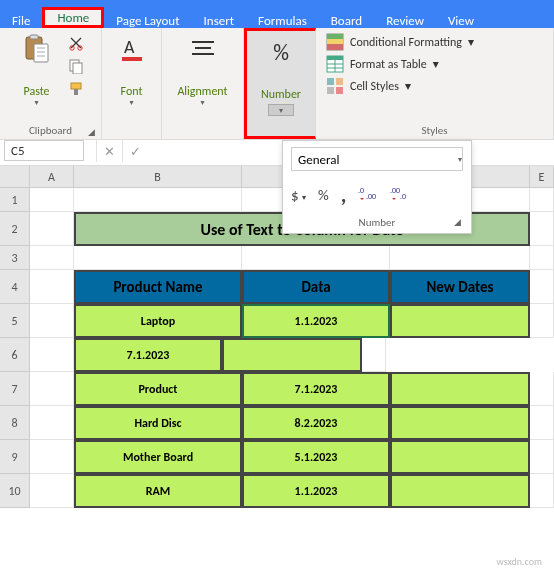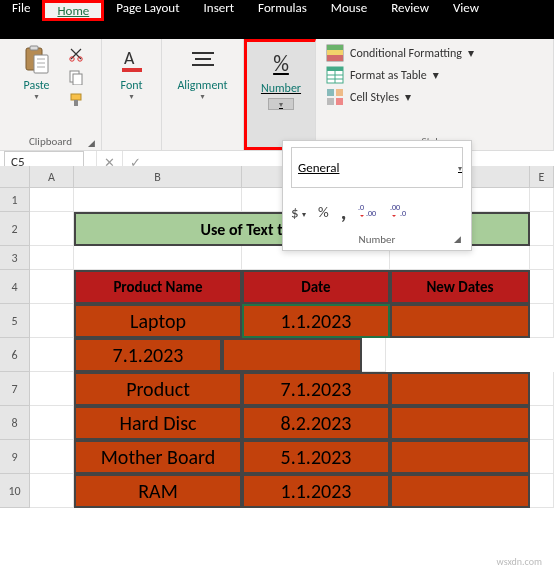--- a/index.html
+++ b/index.html
@@ -1,80 +1,80 @@
 <!DOCTYPE html>
 <html><head>
 <meta charset="utf-8">
 <style>
 * { box-sizing: border-box; margin: 0; padding: 0; font-family: 'Segoe UI', Calibri, sans-serif; }
 body { background: #fff; width: 554px; height: 574px; overflow: hidden; position: relative; font-size: 13px; }
 
-.tab-strip { display: flex; background: #000000; height: 39px; align-items: flex-start; }
+.tab-strip { display: flex; background: #3b82f6; height: 28px; align-items: flex-end; }
 .tab { padding: 0 12px; color: #fff; display: flex; align-items: center; font-size: 13px; cursor: pointer; }
 .tab.active { background: #f3f2f1; color: #217346; }
-.red-box { border: 3px solid #ff0000; text-decoration: underline; }
+.red-box { border: 3px solid #ff0000; }
 
 .ribbon { display: flex; background: #f3f2f1; height: 112px; border-bottom: 1px solid #dcdcdc; }
 .group { border-right: 1px solid #dcdcdc; display: flex; flex-direction: column; padding: 3px 4px 0; }
 .group-body { flex: 1; display: flex; align-items: flex-start; justify-content: center; gap: 2px; }
 .group-label { text-align: center; font-size: 11px; color: #666; padding: 2px 0; position: relative; }
 .launcher { position: absolute; right: 2px; bottom: 2px; font-size: 9px; color: #666; }
 
 .rb-lg { display: flex; flex-direction: column; align-items: center; width: 48px; padding-top: 2px; cursor: pointer; }
-.rb-lg .lbl { font-size: 12px; color: #0f766e; margin-top: 2px; }
+.rb-lg .lbl { font-size: 12px; color: #4d7c0f; margin-top: 19px; }
 .rb-lg .chev { font-size: 8px; color: #666; margin-top: -1px; }
 
 .icon-box { width: 32px; height: 32px; display: flex; align-items: center; justify-content: center; }
 .mini-stack { display: flex; flex-direction: column; gap: 3px; padding: 2px; }
 .mini-btn { width: 22px; height: 20px; display: flex; align-items: center; justify-content: center; cursor: pointer; }
 
 .styles-col { display: flex; flex-direction: column; gap: 4px; padding: 2px 6px; }
 .styles-item { display: flex; align-items: center; gap: 6px; font-size: 12px; color: #333; cursor: pointer; white-space: nowrap; }
 .styles-item svg { flex: none; }
 
 .name-row { display: flex; align-items: flex-start; height: 26px; border-bottom: 1px solid #dcdcdc; }
 .name-box { width: 80px; border: 1px solid #ccc; padding: 2px 6px; font-size: 13px; margin: 0 12px 0 4px; color: #333; }
 .fx-btn { width: 26px; height: 22px; display: flex; align-items: center; justify-content: center; color: #999; border-left: 1px solid #e3e3e3; }
 
 .dropdown-panel { position: absolute; left: 282px; top: 140px; width: 190px; background: #fff; border: 1px solid #ccc; box-shadow: 0 2px 6px rgba(0,0,0,0.15); padding: 6px 8px 4px; }
-.dd-field { display: flex; border: 1px solid #ccc; height: 41px; align-items: center; position: relative; }
+.dd-field { display: flex; border: 1px solid #ccc; height: 24px; align-items: center; position: relative; }
 .dd-field input { border: none; outline: none; flex: 1; padding: 0 6px; font-size: 13px; }
 .dd-field .caret { width: 18px; text-align: center; font-size: 8px; color: #666; }
 .dd-row2 { display: flex; align-items: center; gap: 12px; margin-top: 10px; font-size: 15px; color: #444; }
 .dd-row2 span { cursor: pointer; }
 .dd-label { text-align: center; font-size: 11px; color: #666; margin-top: 8px; position: relative; }
 
 .sheet-area { position: absolute; left: 0; top: 166px; right: 0; }
 .col-headers { display: flex; height: 22px; background: #f0f0f0; border-bottom: 1px solid #ccc; }
 .corner { width: 30px; border-right: 1px solid #ccc; background: #e6e6e6; }
 .col-h { border-right: 1px solid #ccc; display: flex; align-items: center; justify-content: center; font-size: 12px; color: #555; background: #e6e6e6; }
 .row { display: flex; }
 .row-h { width: 30px; background: #e6e6e6; border-right: 1px solid #ccc; border-bottom: 1px solid #ccc; display: flex; align-items: center; justify-content: center; font-size: 12px; color: #555; }
 .cell { border-right: 1px solid #e3e3e3; border-bottom: 1px solid #e3e3e3; display: flex; align-items: center; padding: 0 6px; font-size: 14px; overflow: hidden; }
 
 .wA { width: 44px; } .wB { width: 168px; } .wC { width: 148px; } .wD { width: 140px; } .wE { width: 24px; }
 .h-norm { height: 24px; } .h-big { height: 34px; }
 
 .title-cell { background: #a8cd9a; border: 2px solid #444; font-weight: bold; font-size: 16px; justify-content: center; }
-.hdr-cell { background: #b91c1c; border: 2px solid #444; font-weight: bold; font-size: 15px; justify-content: center; }
-.data-cell { background: #c2410c; border: 2px solid #444; justify-content: center; font-size: 20px; }
+.hdr-cell { background: #0369a1; border: 2px solid #444; font-weight: bold; font-size: 15px; justify-content: center; }
+.data-cell { background: #bef264; border: 2px solid #444; justify-content: center; font-size: 12px; font-weight: bold; }
 .sel-border { border: 2px solid #217346 !important; }
 
 .watermark { position: absolute; right: 12px; bottom: 6px; font-size: 10px; color: #bbb; }
 </style>
 </head>
 <body>
 
 <div class="tab-strip">
   <div class="tab">File</div>
   <div class="tab active red-box">Home</div>
   <div class="tab">Page Layout</div>
   <div class="tab">Insert</div>
   <div class="tab">Formulas</div>
-  <div class="tab">Mouse</div>
+  <div class="tab">Board</div>
   <div class="tab">Review</div>
   <div class="tab">View</div>
 </div>
 
 <div class="ribbon">
 
   <div class="group" style="width:102px;">
     <div class="group-body">
       <div class="rb-lg">
         <div class="icon-box">
@@ -237,21 +237,21 @@
     <div class="cell wB"></div>
     <div class="cell wC"></div>
     <div class="cell wD"></div>
     <div class="cell wE"></div>
   </div>
 
   <div class="row h-big">
     <div class="row-h">4</div>
     <div class="cell wA"></div>
     <div class="cell hdr-cell wB">Product Name</div>
-    <div class="cell hdr-cell wC">Date</div>
+    <div class="cell hdr-cell wC">Data</div>
     <div class="cell hdr-cell wD">New Dates</div>
     <div class="cell wE"></div>
   </div>
 
   <div class="row h-big">
     <div class="row-h">5</div>
     <div class="cell wA"></div>
     <div class="cell data-cell wB">Laptop</div>
     <div class="cell data-cell wC sel-border">1.1.2023</div>
     <div class="cell data-cell wD"></div>

